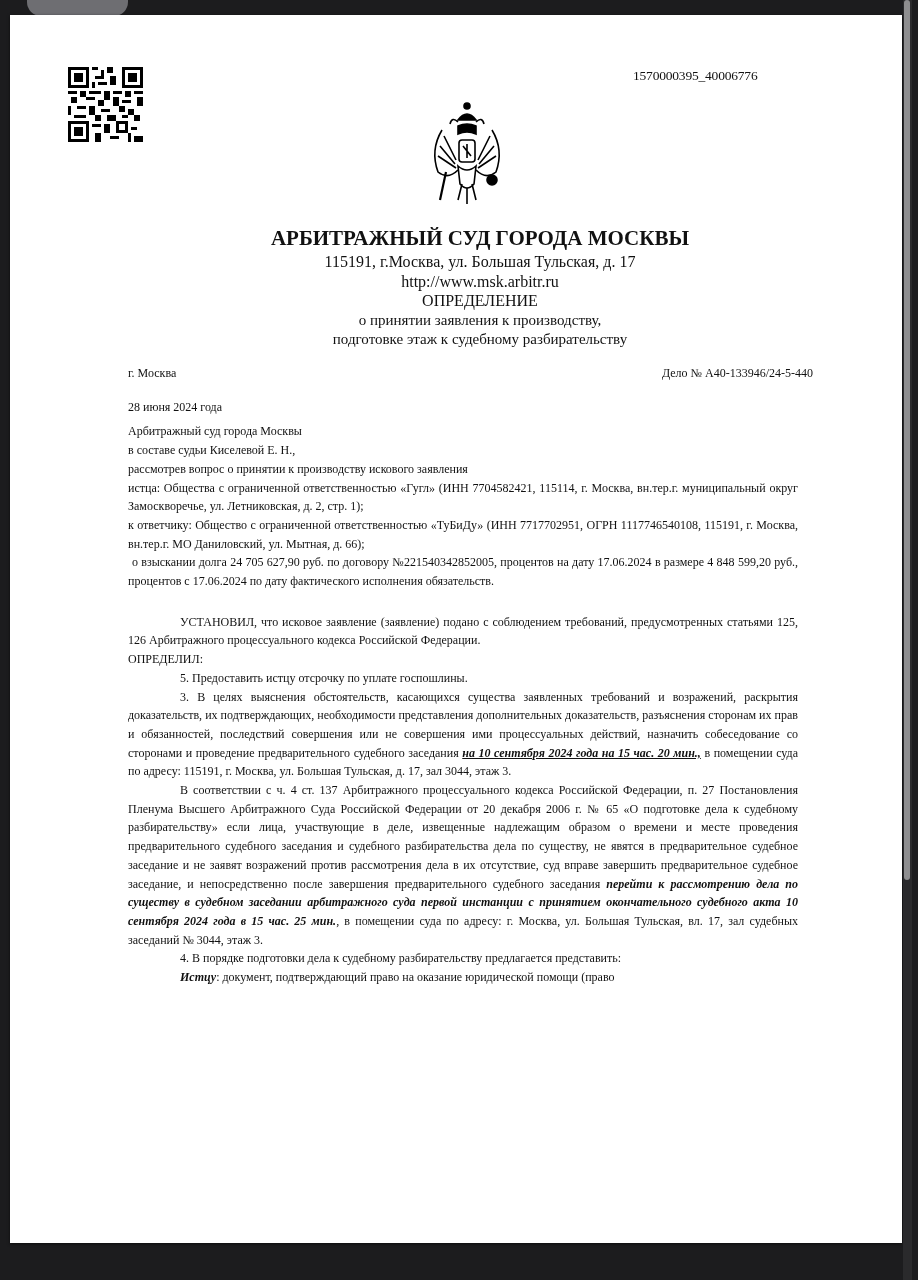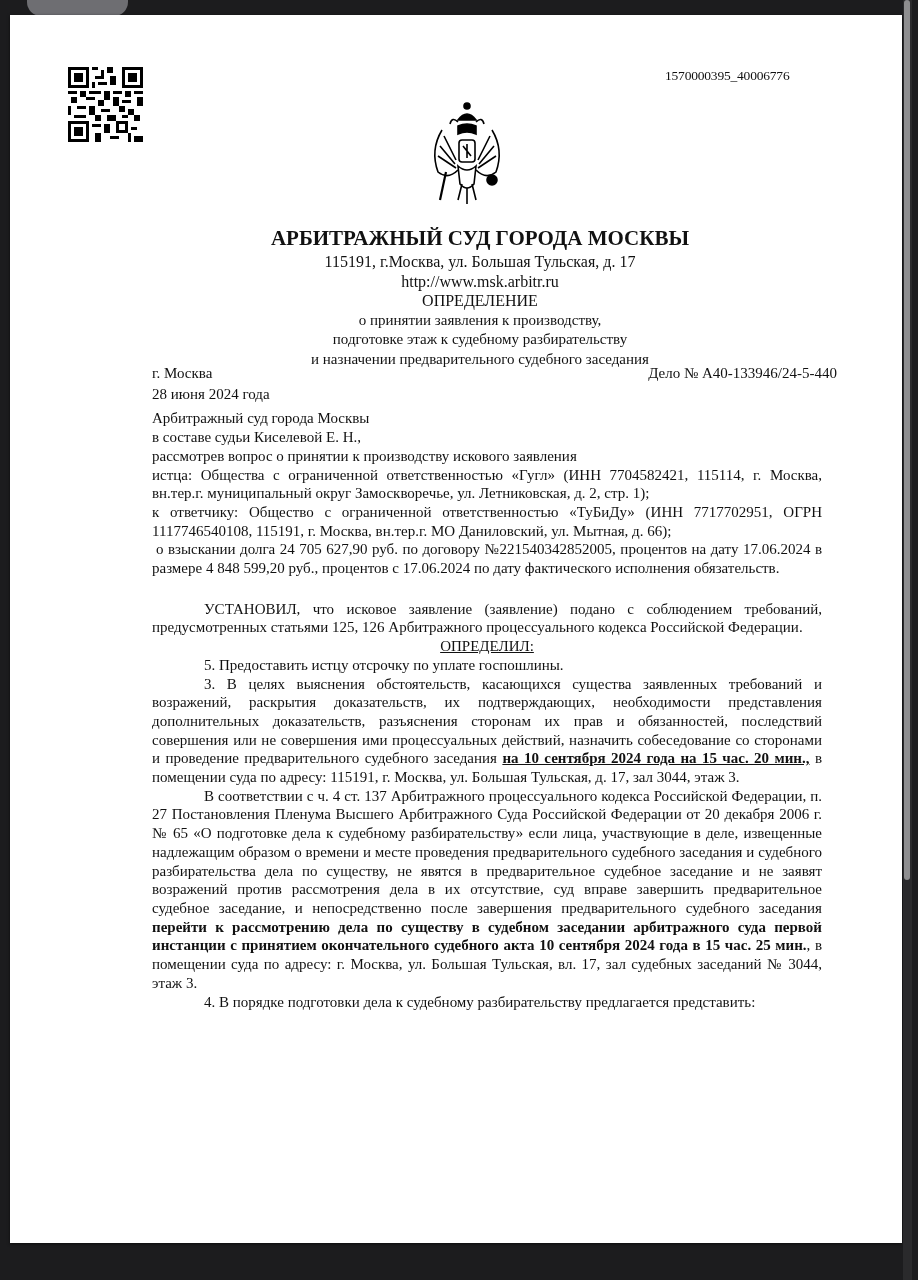--- a/index.html
+++ b/index.html
@@ -2,32 +2,32 @@
 <html><head>
 <meta charset="utf-8">
 <style>
   html, body { margin:0; padding:0; }
   body { width:918px; height:1280px; background:#1c1c1e; position:relative; overflow:hidden; font-family:"Liberation Serif", serif; color:#111; }
   .tab-pill { position:absolute; left:27px; top:-14px; width:101px; height:30px; background:#6e6e72; border-radius:14px; }
   .page { position:absolute; left:10px; top:15px; width:892px; height:1228px; background:#fff; box-shadow:0 1px 3px rgba(0,0,0,.6); }
   .scrollbar { position:absolute; left:903px; top:0; width:9px; height:1280px; background:#2a2a2c; }
   .scroll-thumb { position:absolute; left:1px; top:0; width:6px; height:880px; background:#8e8e90; border-radius:3px; }
   .qr { position:absolute; left:68px; top:67px; width:75px; height:75px; }
-  .docid { position:absolute; left:633px; top:68px; font-size:13.5px; letter-spacing:-0.2px;margin-left:32px; }
+  .docid { position:absolute; left:633px; top:68px; font-size:13.5px; letter-spacing:-0.2px; }
   .emblem { position:absolute; left:428px; top:100px; width:78px; height:108px; }
   .header { position:absolute; left:130px; width:700px; top:224px; text-align:center; }
   .court { font-weight:bold; font-size:21px; line-height:28px; }
   .hline { font-size:16px; line-height:19.5px; }
-  .content { position:absolute; left:152px; width:670px; top:364px; font-size:15px; line-height:18.7px; text-align:justify; }
+  .content { position:absolute; left:128px; width:670px; top:364px; font-size:12px; line-height:18.7px; text-align:justify; }
   .row2 { display:flex; justify-content:space-between; }
   .p { margin:0; }
   .ind { text-indent:52px; }
-  .c { text-align:center;text-decoration:underline; }
+  .c { text-align:left; }
   .gap { height:18px; }
-  b { font-weight:bold; }
+  b { font-weight:bold;font-style:italic; }
   u { text-decoration:underline; }
 </style>
 </head>
 <body>
 
 <div class="tab-pill"></div>
 
 <div class="page"></div>
 
 <div class="scrollbar">
@@ -111,37 +111,37 @@
   </g>
 </svg>
 
 <div class="header">
   <div class="court">АРБИТРАЖНЫЙ СУД ГОРОДА МОСКВЫ</div>
   <div class="hline">115191, г.Москва, ул. Большая Тульская, д. 17</div>
   <div class="hline">http://www.msk.arbitr.ru</div>
   <div class="hline">ОПРЕДЕЛЕНИЕ</div>
   <div class="hline" style="font-size:15px">о принятии заявления к производству,</div>
   <div class="hline" style="font-size:15px">подготовке этаж к судебному разбирательству</div>
-  <div class="hline" style="font-size:15px">и назначении предварительного судебного заседания</div>
 </div>
 
 <div class="content">
   <div class="row2" style="width:685px">
     <span>г. Москва</span>
     <span>Дело № А40-133946/24-5-440</span>
   </div>
-  <p class="p" style="margin-top:2px">28 июня 2024 года</p>
+  <p class="p" style="margin-top:15px">28 июня 2024 года</p>
   <div style="height:6px"></div>
   <p class="p">Арбитражный суд города Москвы</p>
   <p class="p">в составе судьи Киселевой Е. Н.,</p>
   <p class="p">рассмотрев вопрос о принятии к производству искового заявления</p>
   <p class="p">истца: Общества с ограниченной ответственностью «Гугл» (ИНН 7704582421, 115114, г. Москва, вн.тер.г. муниципальный округ Замоскворечье, ул. Летниковская, д. 2, стр. 1);</p>
   <p class="p">к ответчику: Общество с ограниченной ответственностью «ТуБиДу» (ИНН 7717702951, ОГРН 1117746540108, 115191, г. Москва, вн.тер.г. МО Даниловский, ул. Мытная, д. 66);</p>
   <p class="p" style="text-indent:4px">о взыскании долга 24 705 627,90 руб. по договору №221540342852005, процентов на дату 17.06.2024 в размере 4 848 599,20 руб., процентов с 17.06.2024 по дату фактического исполнения обязательств.</p>
   <div class="gap"></div>
   <div style="height:4px"></div>
   <p class="p ind">УСТАНОВИЛ, что исковое заявление (заявление) подано с соблюдением требований, предусмотренных статьями 125, 126 Арбитражного процессуального кодекса Российской Федерации.</p>
   <p class="p c">ОПРЕДЕЛИЛ:</p>
   <p class="p ind">5. Предоставить истцу отсрочку по уплате госпошлины.</p>
   <p class="p ind"><span>3. В целях выяснения обстоятельств, касающихся существа заявленных требований и возражений, раскрытия доказательств, их подтверждающих, необходимости представления дополнительных доказательств, разъяснения сторонам их прав и обязанностей, последствий совершения или не совершения ими процессуальных действий, назначить собеседование со сторонами и проведение предварительного судебного заседания </span><b><u>на 10 сентября 2024  года на 15 час. 20 мин.,</u></b><span> в помещении суда по адресу: 115191, г. Москва, ул. Большая Тульская, д. 17, зал 3044, этаж 3.</span></p>
   <p class="p ind"><span>В соответствии с ч. 4 ст. 137 Арбитражного процессуального кодекса Российской Федерации, п. 27 Постановления Пленума Высшего Арбитражного Суда Российской Федерации от 20 декабря 2006 г. № 65 «О подготовке дела к судебному разбирательству» если лица, участвующие в деле, извещенные надлежащим образом о времени и месте проведения предварительного судебного заседания и судебного разбирательства дела по существу, не явятся в предварительное судебное заседание и не заявят возражений против рассмотрения дела в их отсутствие, суд вправе завершить предварительное судебное заседание, и непосредственно после завершения предварительного судебного заседания </span><b>перейти к рассмотрению дела по существу в судебном заседании арбитражного суда первой инстанции с принятием окончательного судебного акта 10 сентября 2024  года  в  15 час. 25 мин.</b><span>, в помещении суда по адресу: г. Москва, ул. Большая Тульская, вл. 17, зал судебных заседаний № 3044, этаж 3.</span></p>
   <p class="p ind">4. В порядке подготовки дела к судебному разбирательству предлагается представить:</p>
+  <p class="p ind"><b>Истцу</b><span>: документ, подтверждающий право на оказание юридической помощи (право</span></p>
 </div>
 
 </body></html>

